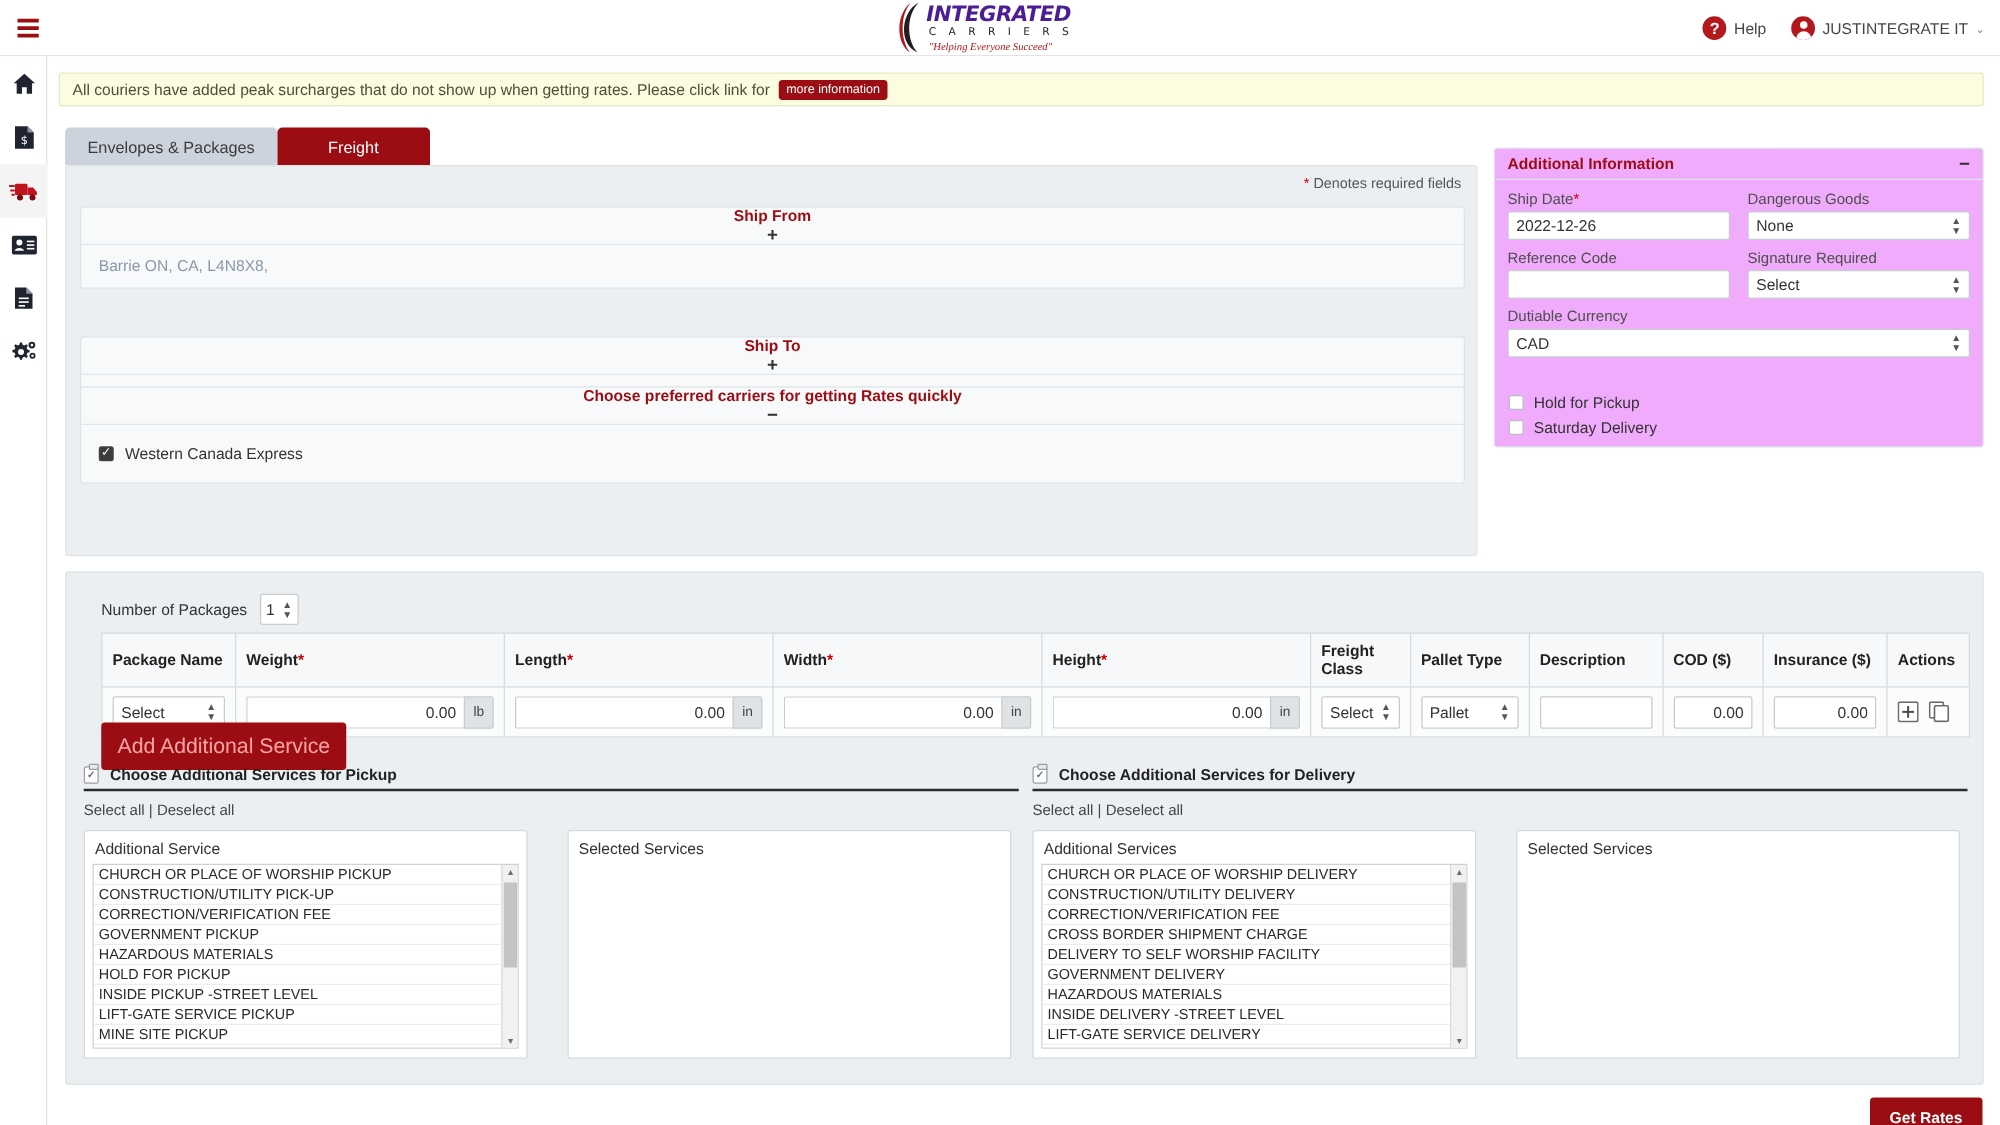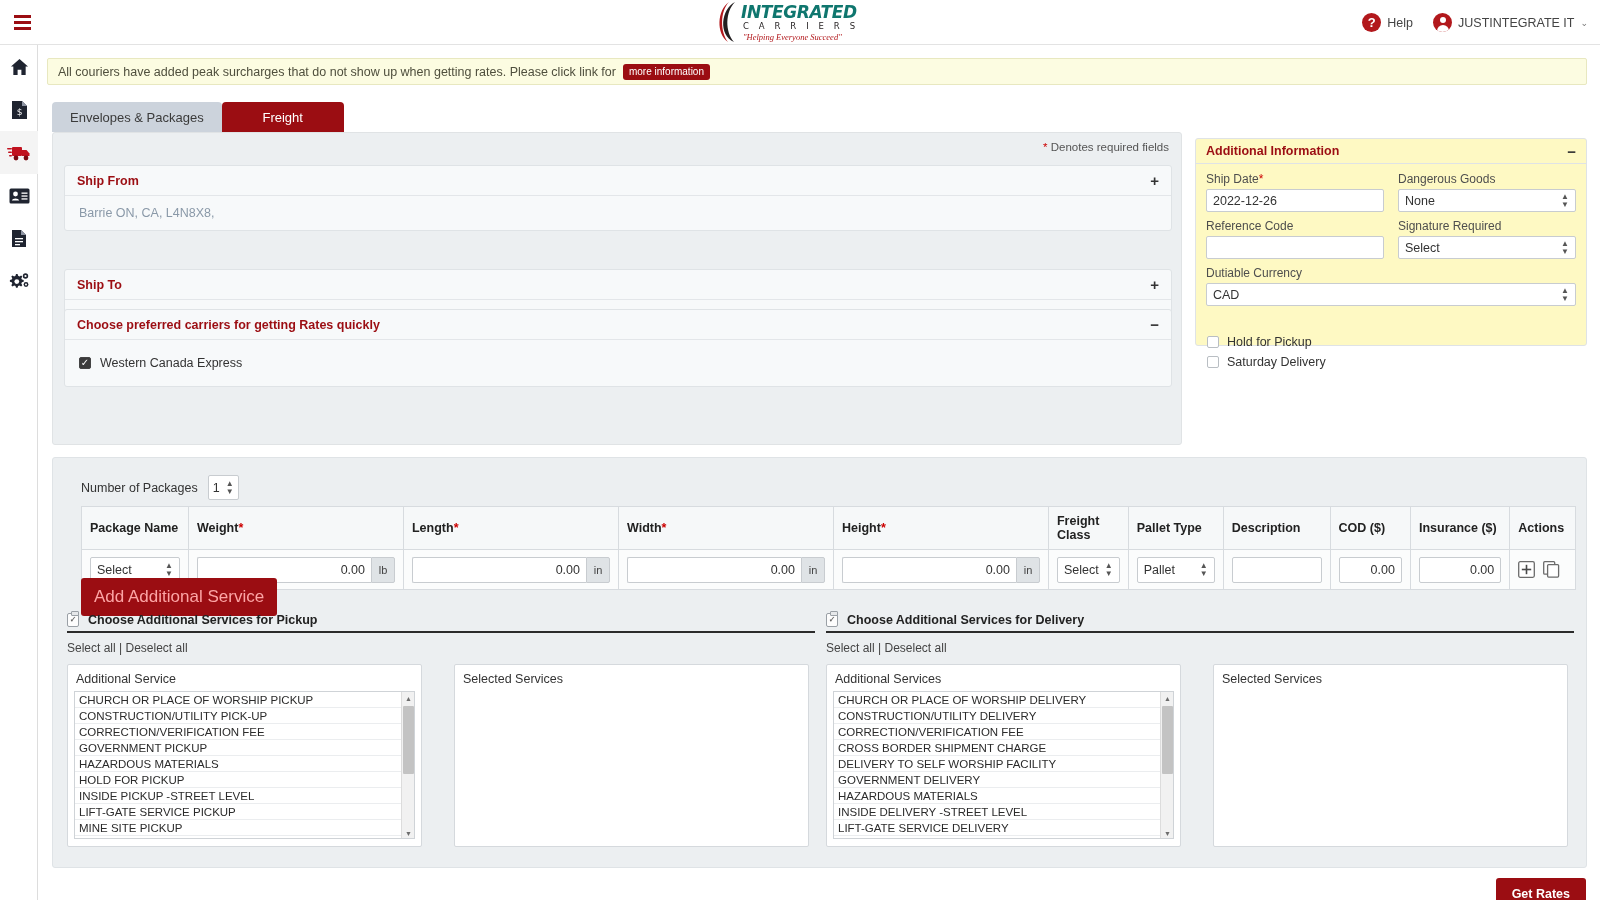--- a/index.html
+++ b/index.html
@@ -27,21 +27,21 @@
   .logo-wrap {
     position: absolute; left: 715px; top: 0px; width: 150px; height: 45px;
   }
   .logo-swoosh {
     position: absolute; left: 0px; top: 1px; width: 26px; height: 42px;
   }
   .logo-int {
     position: absolute; left: 26px; top: 2px;
     font-family: "DejaVu Sans", sans-serif;
     font-weight: bold; font-style: italic; font-size: 17px;
-    letter-spacing: -0.4px; color: #0f766e;
+    letter-spacing: -0.4px; color: #4c1d95;
   }
   .logo-car {
     position: absolute; left: 28px; top: 21px;
     font-family: "DejaVu Sans", sans-serif;
     font-size: 8.5px; letter-spacing: 3.6px; color: #231f20;
   }
   .logo-tag {
     position: absolute; left: 28px; top: 32px;
     font-family: "Liberation Serif", serif;
     font-style: italic; font-size: 8.5px; color: #b2181c; white-space: nowrap;
@@ -118,39 +118,39 @@
   }
   .req-star { color: #cc0000; }
 
   .section {
     position: absolute; left: 11px; width: 1108px;
     background: #f7f9fa; border: 1px solid #dfe3e6; border-radius: 3px;
   }
   .sec-head {
     height: 30px; display: flex; align-items: center; justify-content: space-between;
     padding: 0 12px; font-size: 12.5px; font-weight: bold; color: #9b0d12;
-    border-bottom: 1px solid #e3e6e9; cursor: pointer;
+    border-bottom: 1px solid #e3e6e9; cursor: pointer; flex-direction: column;
   }
   .sec-toggle { font-size: 15px; color: #333; font-weight: bold; }
   .sec-body {
     height: 34px; display: flex; align-items: center; padding: 0 14px;
     font-size: 12.5px; color: #8a99a8;
   }
   .sec-body.carrier { color: #333; }
   .cb {
     width: 12px; height: 12px; border: 1px solid #444; background: #3b3b3b;
     display: inline-flex; align-items: center; justify-content: center;
     margin-right: 9px; border-radius: 2px;
   }
   .cb::after { content: "\2713"; color: #fff; font-size: 10px; line-height: 1; }
 
   
   .addinfo {
-    position: absolute; left: 1157px; top: 93px; width: 392px; height: 208px;
-    background: #fef9c3; border: 1px solid #dfe3e6; border-radius: 3px;
+    position: absolute; left: 1157px; top: 73px; width: 392px; height: 240px;
+    background: #f0abfc; border: 1px solid #dfe3e6; border-radius: 3px;
   }
   .addinfo-head {
     height: 25px; display: flex; align-items: center; justify-content: space-between;
     padding: 0 10px; font-size: 12.5px; font-weight: bold; color: #9b0d12;
     border-bottom: 1px solid #dfe3e6; cursor: pointer;
   }
   .ai-grid { padding: 8px 10px 16px 10px; }
   .ai-row { display: flex; gap: 14px; margin-bottom: 7px; }
   .ai-field { flex: 1; }
   .ai-field.full { width: 100%; }

